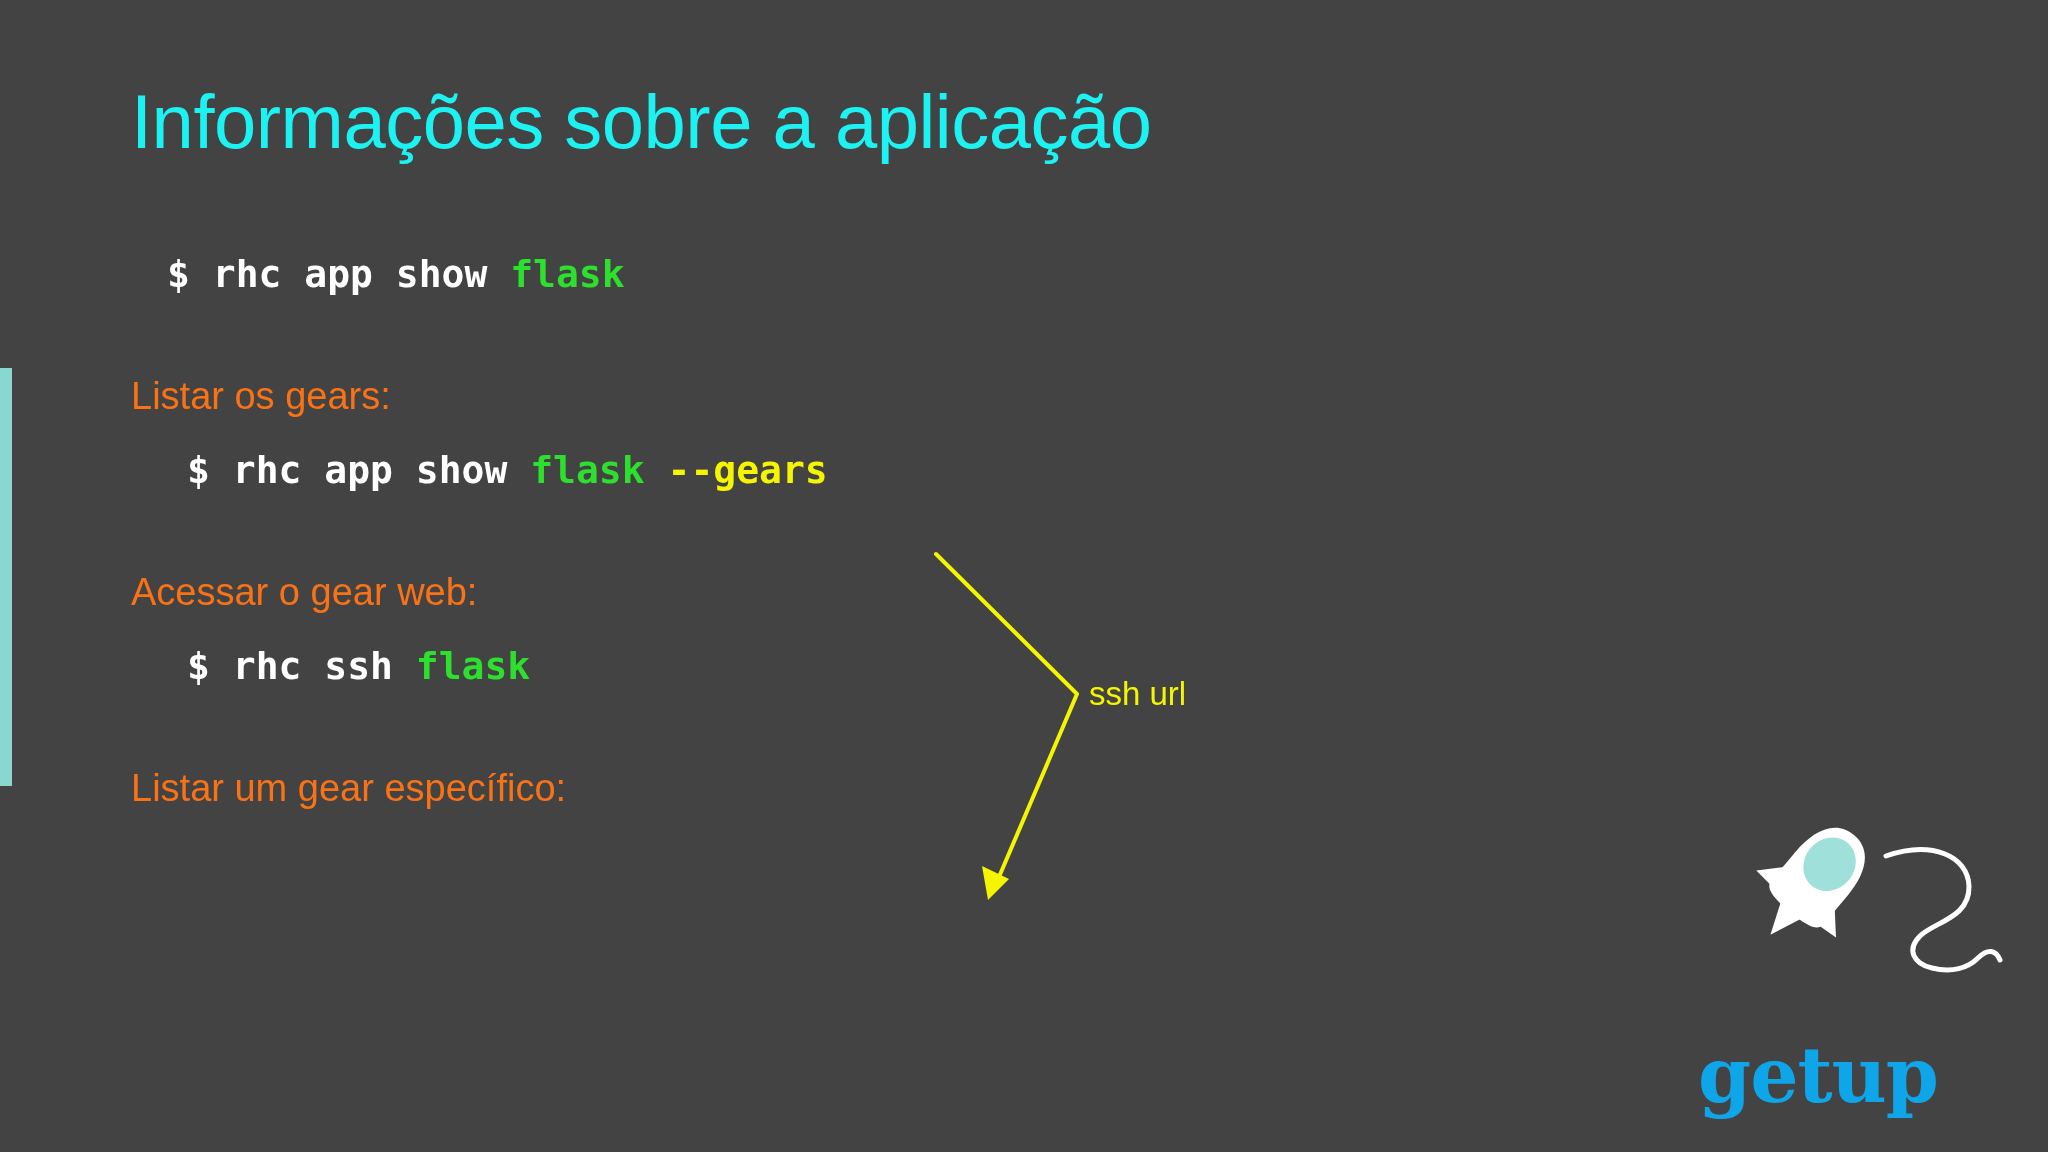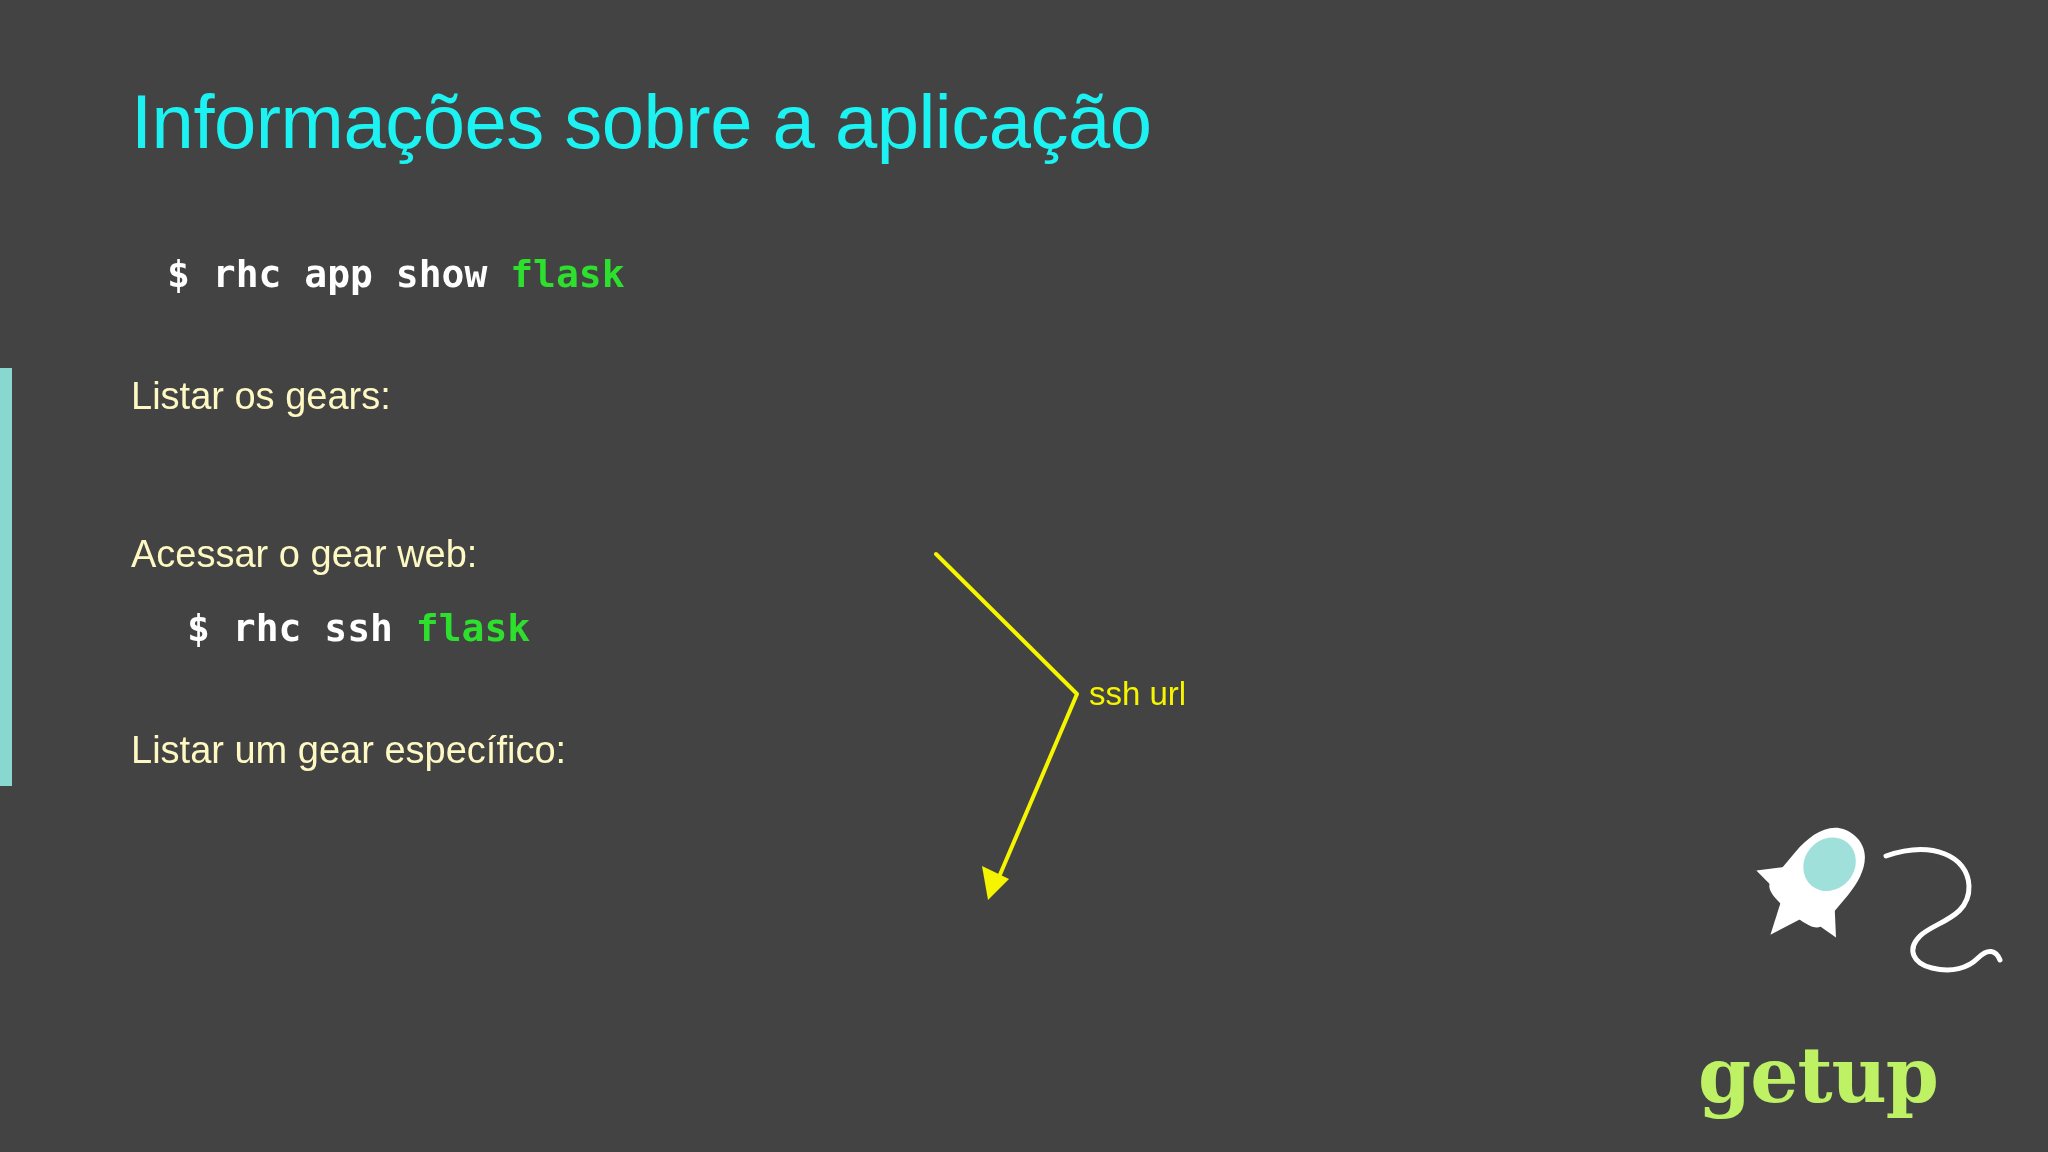--- a/index.html
+++ b/index.html
@@ -62,21 +62,21 @@
   .code-line.indent {
     margin-left: 56px;
   }
   .tok-white { color: #FFFFFF; }
   .tok-green { color: #2EE02E; }
   .tok-yellow { color: #F5F500; }
   .label-line {
     font-family: "Liberation Sans", sans-serif;
     font-size: 38px;
     font-weight: 400;
-    color: #fef9c3;
+    color: #f97316;
     white-space: nowrap;
     line-height: 1.0;
   }
   .gap-lg { height: 84px; }
   .gap-sm { height: 36px; }
 
   
   .annotation-layer {
     position: absolute;
     inset: 0;
@@ -101,21 +101,21 @@
     width: 330px;
     height: 300px;
   }
   .logo-word {
     position: absolute;
     left: 10px;
     bottom: 4px;
     font-family: "DejaVu Serif", serif;
     font-size: 76px;
     font-weight: 700;
-    color: #bef264;
+    color: #0ea5e9;
     letter-spacing: -1px;
     line-height: 1;
   }
   .rocket-wrap {
     position: absolute;
     right: 12px;
     top: 0px;
     width: 250px;
     height: 220px;
   }
@@ -130,20 +130,21 @@
   <div class="slide-title">Informações sobre a aplicação</div>
 
   <div class="content">
 
     <div class="code-line"><span class="tok-white">$</span><span class="tok-white"> </span><span class="tok-white">rhc app show</span><span class="tok-white"> </span><span class="tok-green">flask</span></div>
 
     <div class="gap-lg"></div>
 
     <div class="label-line">Listar os gears:</div>
     <div class="gap-sm"></div>
+    <div class="code-line indent"><span class="tok-white">$</span><span class="tok-white"> </span><span class="tok-white">rhc app show</span><span class="tok-white"> </span><span class="tok-green">flask</span><span class="tok-white"> </span><span class="tok-yellow">--gears</span></div>
 
     <div class="gap-lg"></div>
 
     <div class="label-line">Acessar o gear web:</div>
     <div class="gap-sm"></div>
     <div class="code-line indent"><span class="tok-white">$</span><span class="tok-white"> </span><span class="tok-white">rhc ssh</span><span class="tok-white"> </span><span class="tok-green">flask</span></div>
 
     <div class="gap-lg"></div>
 
     <div class="label-line">Listar um gear específico:</div>

